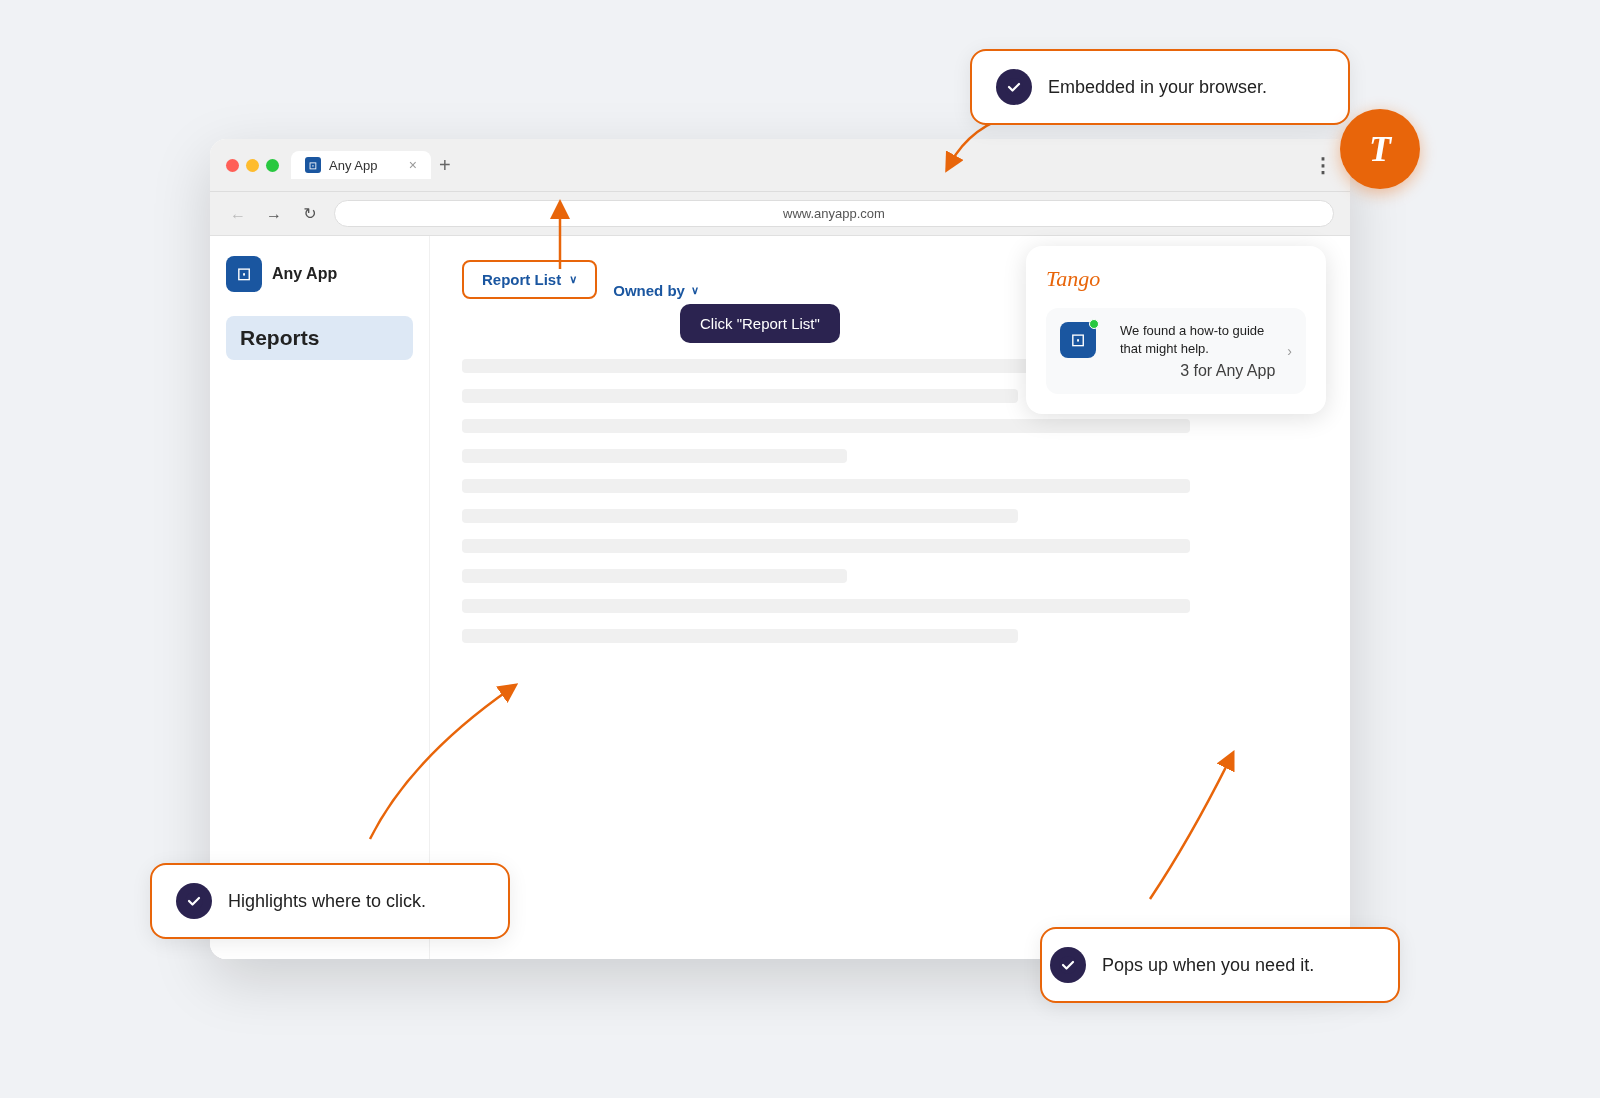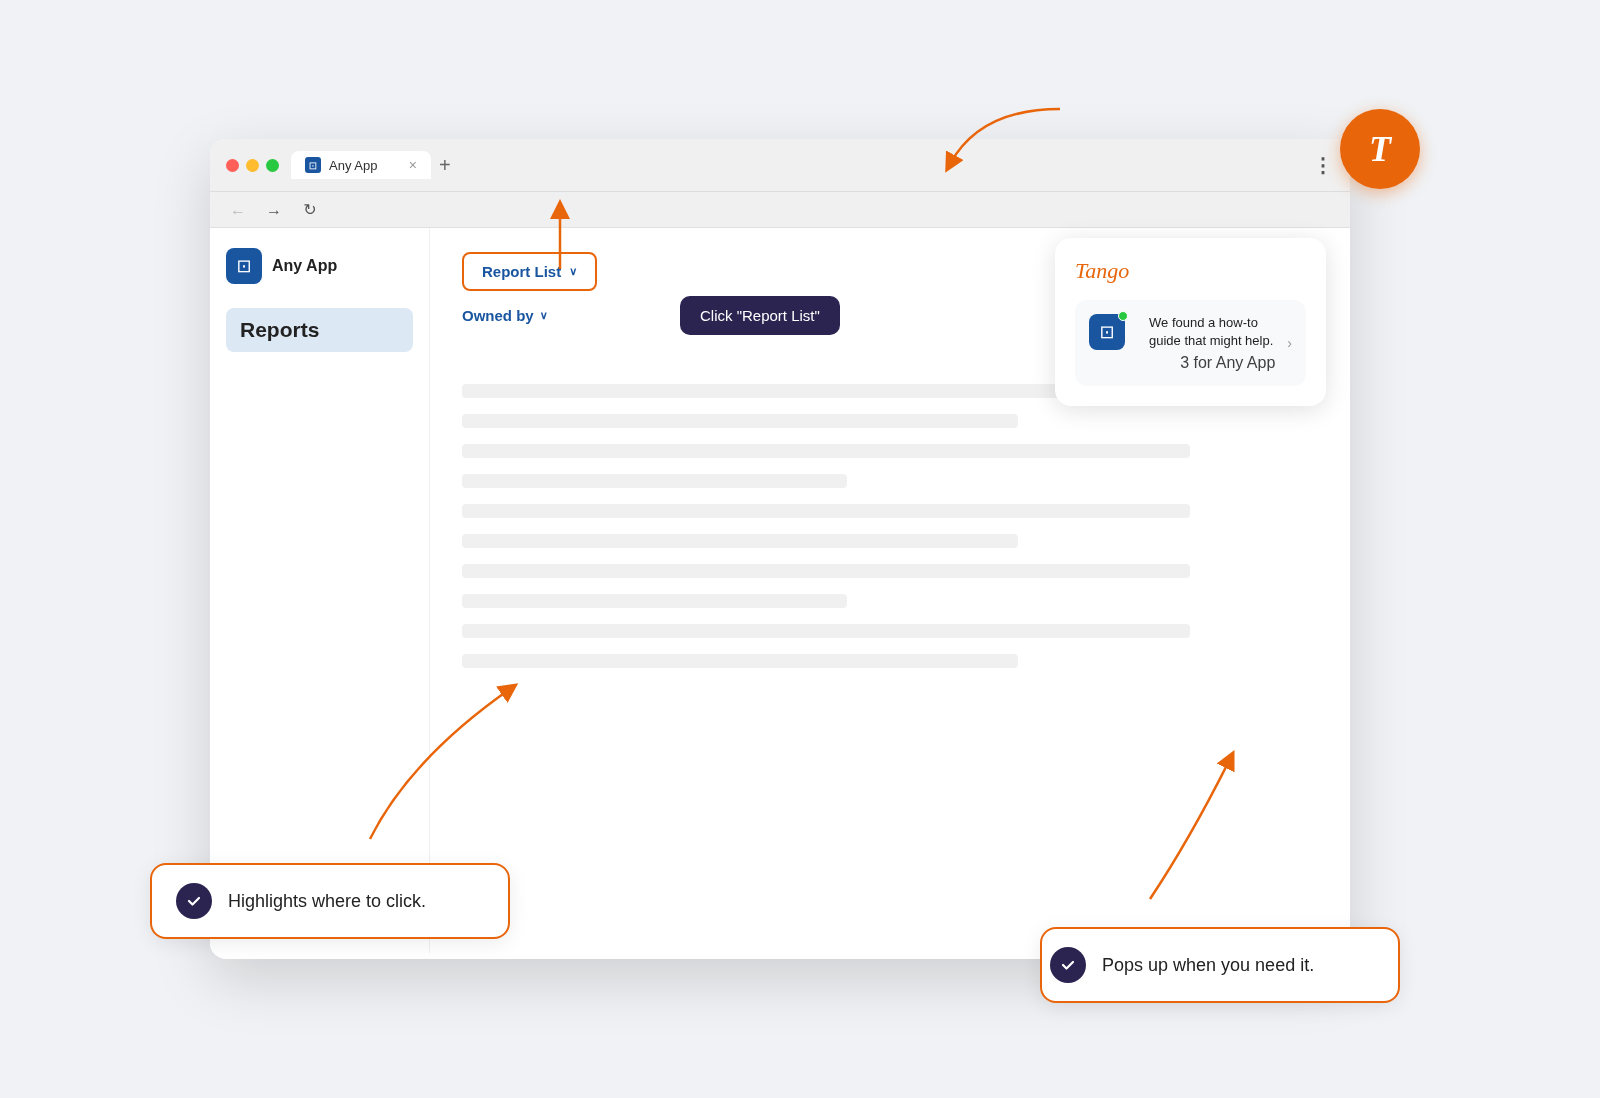--- a/index.html
+++ b/index.html
@@ -193,24 +193,23 @@
 
     
     .main-area {
       flex: 1;
       padding: 24px 32px;
       position: relative;
     }
 
     .toolbar {
       display: flex;
-      align-items: flex-start;
+      align-items: flex-end;
       gap: 16px;
       margin-bottom: 24px;
-      flex-direction: column;
     }
 
     .report-list-btn {
       border: 2px solid #e8650a;
       border-radius: 8px;
       padding: 9px 18px;
       font-size: 15px;
       font-weight: 600;
       color: #1a56a0;
       background: #fff;
@@ -267,21 +266,21 @@
       font-weight: 500;
       white-space: nowrap;
       z-index: 10;
     }
 
     
     .tango-panel {
       position: absolute;
       top: 10px;
       right: 24px;
-      width: 271px;
+      width: 300px;
       background: #fff;
       border-radius: 16px;
       box-shadow: 0 4px 24px rgba(0,0,0,0.12);
       padding: 20px;
     }
 
     .tango-title {
       font-family: Georgia, 'Times New Roman', serif;
       font-size: 22px;
       color: #e8650a;
@@ -422,20 +421,29 @@
       z-index: 15;
       overflow: visible;
     }
 
   </style>
 </head>
 <body>
 
 <div class="scene">
 
+  <div class="callout callout-top" style="top:-10px; right:100px; min-width:380px;">
+    <div class="callout-check">
+      <svg viewBox="0 0 18 18" fill="none">
+          <circle cx="9" cy="9" r="9" fill="#2b2350"></circle>
+          <polyline points="4,9 7.5,12.5 14,6" stroke="white" stroke-width="2.2" stroke-linecap="round" stroke-linejoin="round"></polyline>
+        </svg>
+    </div>
+    <span class="callout-text">Embedded in your browser.</span>
+  </div>
 
   <div class="tango-logo-circle" style="position:absolute; top:50px; right:30px; z-index:25;">
     <span class="tango-t">T</span>
   </div>
 
   <div class="browser">
 
     <div class="browser-chrome">
       <div class="traffic-lights">
         <div class="traffic-light tl-red"></div>
@@ -450,20 +458,21 @@
         </div>
         <span class="tab-add">+</span>
       </div>
       <span class="browser-menu">⋮</span>
     </div>
 
     <div class="address-bar-row">
       <span class="nav-btn disabled">←</span>
       <span class="nav-btn">→</span>
       <span class="nav-btn">↻</span>
+      <div class="address-bar">www.anyapp.com</div>
     </div>
 
     <div class="app-content">
 
       <div class="sidebar">
         <div class="app-logo-row">
           <div class="app-logo-icon">⊡</div>
           <span class="app-logo-name">Any App</span>
         </div>
         <div class="sidebar-item">Reports</div>

